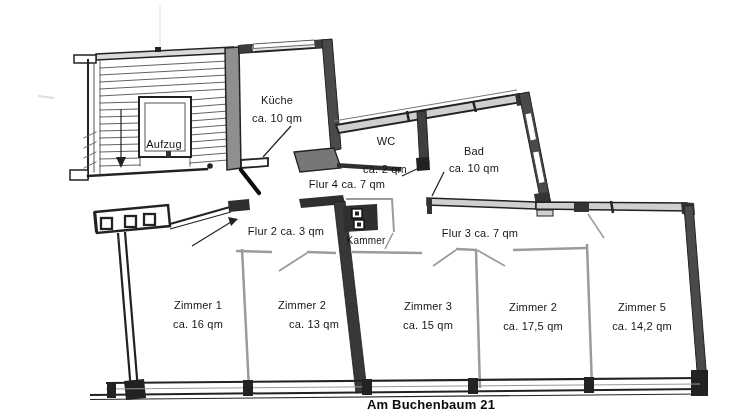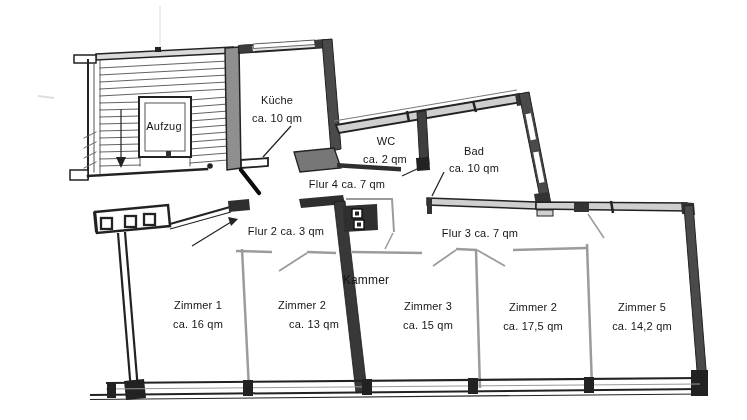--- a/index.html
+++ b/index.html
@@ -1,21 +1,21 @@
 <!DOCTYPE html>
 <html><head>
 <meta charset="utf-8">
 <style>
   html,body{margin:0;padding:0;background:#fff;}
   #stage{position:relative;width:747px;height:420px;background:#ffffff;overflow:hidden;
          font-family:"Liberation Sans",sans-serif;color:#111;}
   #plan-svg{position:absolute;left:0;top:0;}
   .label{position:absolute;transform:translate(-50%,-50%);white-space:nowrap;
          font-size:11px;color:#151515;letter-spacing:.2px;}
-  .label.small{font-size:12px;margin-top:40px;}
+  .label.small{font-size:10px;}
   .label.title{font-weight:bold;font-size:13px;color:#0a0a0a;}
 </style>
 </head>
 <body>
 
 <div id="stage">
 
   <svg id="plan-svg" width="747" height="420" viewBox="0 0 747 420">
 
     <g>
@@ -153,27 +153,27 @@
       <line x1="90" y1="395" x2="701" y2="389" stroke="#222" stroke-width="2"></line>
       <line x1="90" y1="399.5" x2="701" y2="394" stroke="#222" stroke-width="1.2"></line>
       <rect x="243" y="380" width="10" height="16" fill="#222"></rect>
       <rect x="362" y="379" width="10" height="16" fill="#222"></rect>
       <rect x="468" y="378" width="10" height="16" fill="#222"></rect>
       <rect x="584" y="377" width="10" height="16" fill="#222"></rect>
       <rect x="107" y="382" width="9" height="16" fill="#222"></rect>
     </g>
   </svg>
 
-  <div class="label" style="left:164px;top:126px">Aufzug</div>
+  <div class="label" style="left:164px;top:144px">Aufzug</div>
 
   <div class="label" style="left:277px;top:100px">Küche</div>
   <div class="label" style="left:277px;top:118px">ca. 10 qm</div>
 
   <div class="label" style="left:386px;top:141px">WC</div>
-  <div class="label" style="left:385px;top:159px">ca. 2 qm</div>
+  <div class="label" style="left:385px;top:169px">ca. 2 qm</div>
 
   <div class="label" style="left:474px;top:151px">Bad</div>
   <div class="label" style="left:474px;top:168px">ca. 10 qm</div>
 
   <div class="label" style="left:347px;top:184px">Flur 4 ca. 7 qm</div>
   <div class="label" style="left:286px;top:231px">Flur 2 ca. 3 qm</div>
   <div class="label" style="left:480px;top:233px">Flur 3 ca. 7 qm</div>
 
   <div class="label small" style="left:366px;top:240px">Kammer</div>
 
@@ -185,13 +185,14 @@
 
   <div class="label" style="left:428px;top:306px">Zimmer 3</div>
   <div class="label" style="left:428px;top:325px">ca. 15 qm</div>
 
   <div class="label" style="left:533px;top:307px">Zimmer 2</div>
   <div class="label" style="left:533px;top:326px">ca. 17,5 qm</div>
 
   <div class="label" style="left:642px;top:307px">Zimmer 5</div>
   <div class="label" style="left:642px;top:326px">ca. 14,2 qm</div>
 
+  <div class="label title" style="left:431px;top:404px">Am Buchenbaum 21</div>
 </div>
 
 </body></html>

